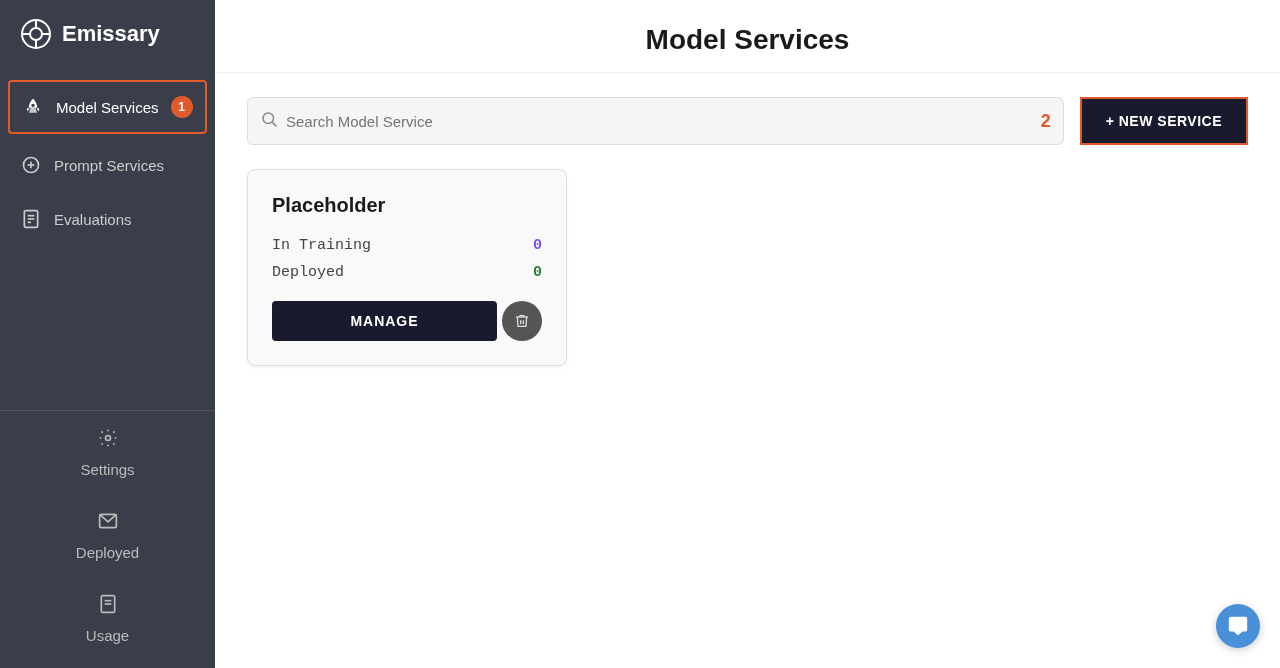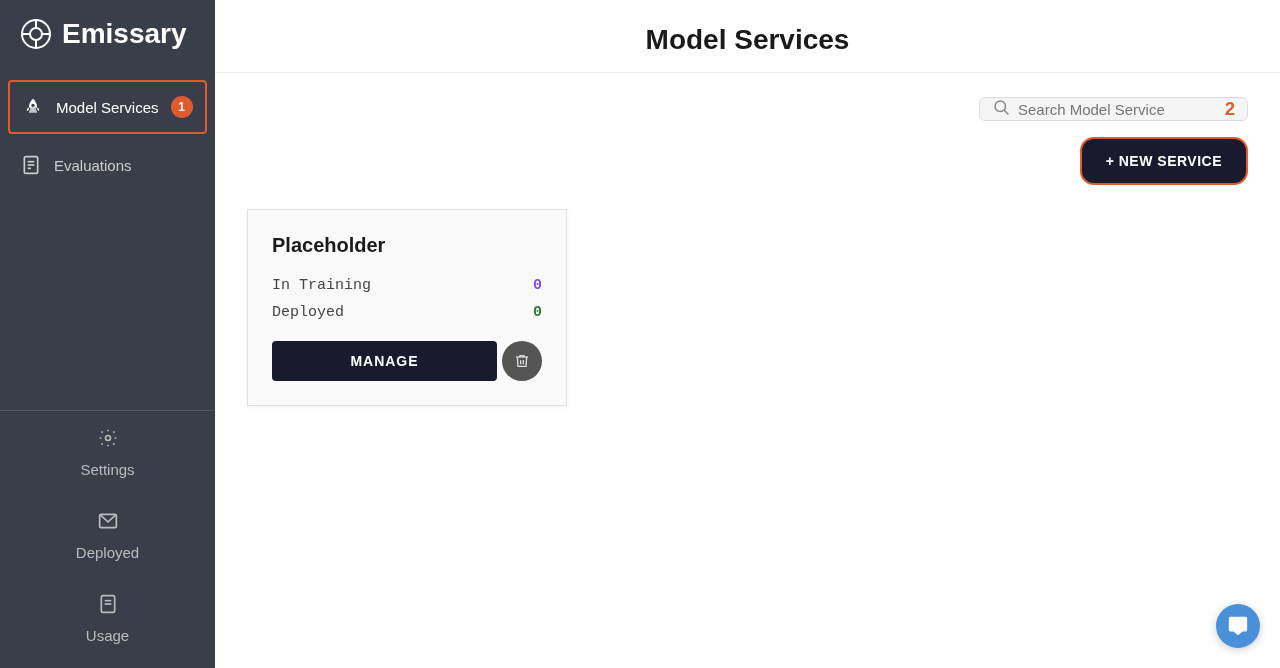--- a/index.html
+++ b/index.html
@@ -13,21 +13,21 @@
       display: flex;
       flex-direction: column;
       height: 100%;
     }
     .sidebar-logo {
       display: flex;
       align-items: center;
       gap: 10px;
       padding: 18px 20px;
       color: #fff;
-      font-size: 28px;
+      font-size: 22px;
       font-weight: 700;
     }
     .logo-icon {
       width: 32px;
       height: 32px;
     }
     .sidebar-nav {
       display: flex;
       flex-direction: column;
       flex: 1;
@@ -83,24 +83,23 @@
       color: #1a1a1a;
       text-align: center;
     }
     .main-content {
       padding: 24px 32px;
       flex: 1;
       overflow-y: auto;
     }
     .toolbar {
       display: flex;
-      align-items: flex-end;
+      align-items: flex-start;
       gap: 16px;
       margin-bottom: 24px;
-      flex-direction: column;
     }
     .search-wrapper {
       flex: 1;
       position: relative;
       background: #f5f5f5;
       border: 1px solid #ddd;
       border-radius: 6px;
       display: flex;
       align-items: center;
       padding: 0 12px;
@@ -122,38 +121,38 @@
     .search-badge {
       color: #e05a2b;
       font-size: 18px;
       font-weight: 700;
       margin-left: 8px;
     }
     .new-service-btn {
       background: #1a1a2e;
       color: #fff;
       border: 2px solid #e05a2b;
-      border-radius: 14px;
+      border-radius: 0;
       padding: 0 24px;
       height: 48px;
       font-size: 14px;
       font-weight: 700;
       letter-spacing: 0.5px;
       cursor: pointer;
       white-space: nowrap;
       display: flex;
       align-items: center;
       gap: 4px;
     }
 
     
     .service-card {
       background: #f9f9f9;
       border: 1px solid #e0e0e0;
-      border-radius: 0;
+      border-radius: 8px;
       padding: 24px;
       width: 320px;
       box-shadow: 0 1px 4px rgba(0,0,0,0.06);
     }
     .card-title {
       font-size: 20px;
       font-weight: 600;
       color: #1a1a1a;
       margin-bottom: 20px;
     }
@@ -258,20 +257,30 @@
           <path d="M9 13L7 19H17L15 13H9Z" fill="white" opacity="0.7"></path>
           <circle cx="12" cy="10" r="2" fill="#3a3d4a"></circle>
           <path d="M7 13C5 13 4 15 5 17L7 15" fill="white"></path>
           <path d="M17 13C19 13 20 15 19 17L17 15" fill="white"></path>
         </svg>
       </div>
       <span>Model Services</span>
       <div class="nav-count">1</div>
     </div>
 
+    <div class="sidebar-item">
+      <div class="icon-wrap">
+        <svg width="20" height="20" viewBox="0 0 24 24" fill="none" stroke="#ccc" stroke-width="2" xmlns="http://www.w3.org/2000/svg">
+          <circle cx="12" cy="12" r="9"></circle>
+          <line x1="12" y1="8" x2="12" y2="16"></line>
+          <line x1="8" y1="12" x2="16" y2="12"></line>
+        </svg>
+      </div>
+      <span>Prompt Services</span>
+    </div>
 
 
     <div class="sidebar-item">
       <div class="icon-wrap">
         <svg width="20" height="20" viewBox="0 0 24 24" fill="none" stroke="#ccc" stroke-width="2" xmlns="http://www.w3.org/2000/svg">
           <rect x="4" y="2" width="16" height="20" rx="2"></rect>
           <line x1="8" y1="8" x2="16" y2="8"></line>
           <line x1="8" y1="12" x2="16" y2="12"></line>
           <line x1="8" y1="16" x2="12" y2="16"></line>
         </svg>

